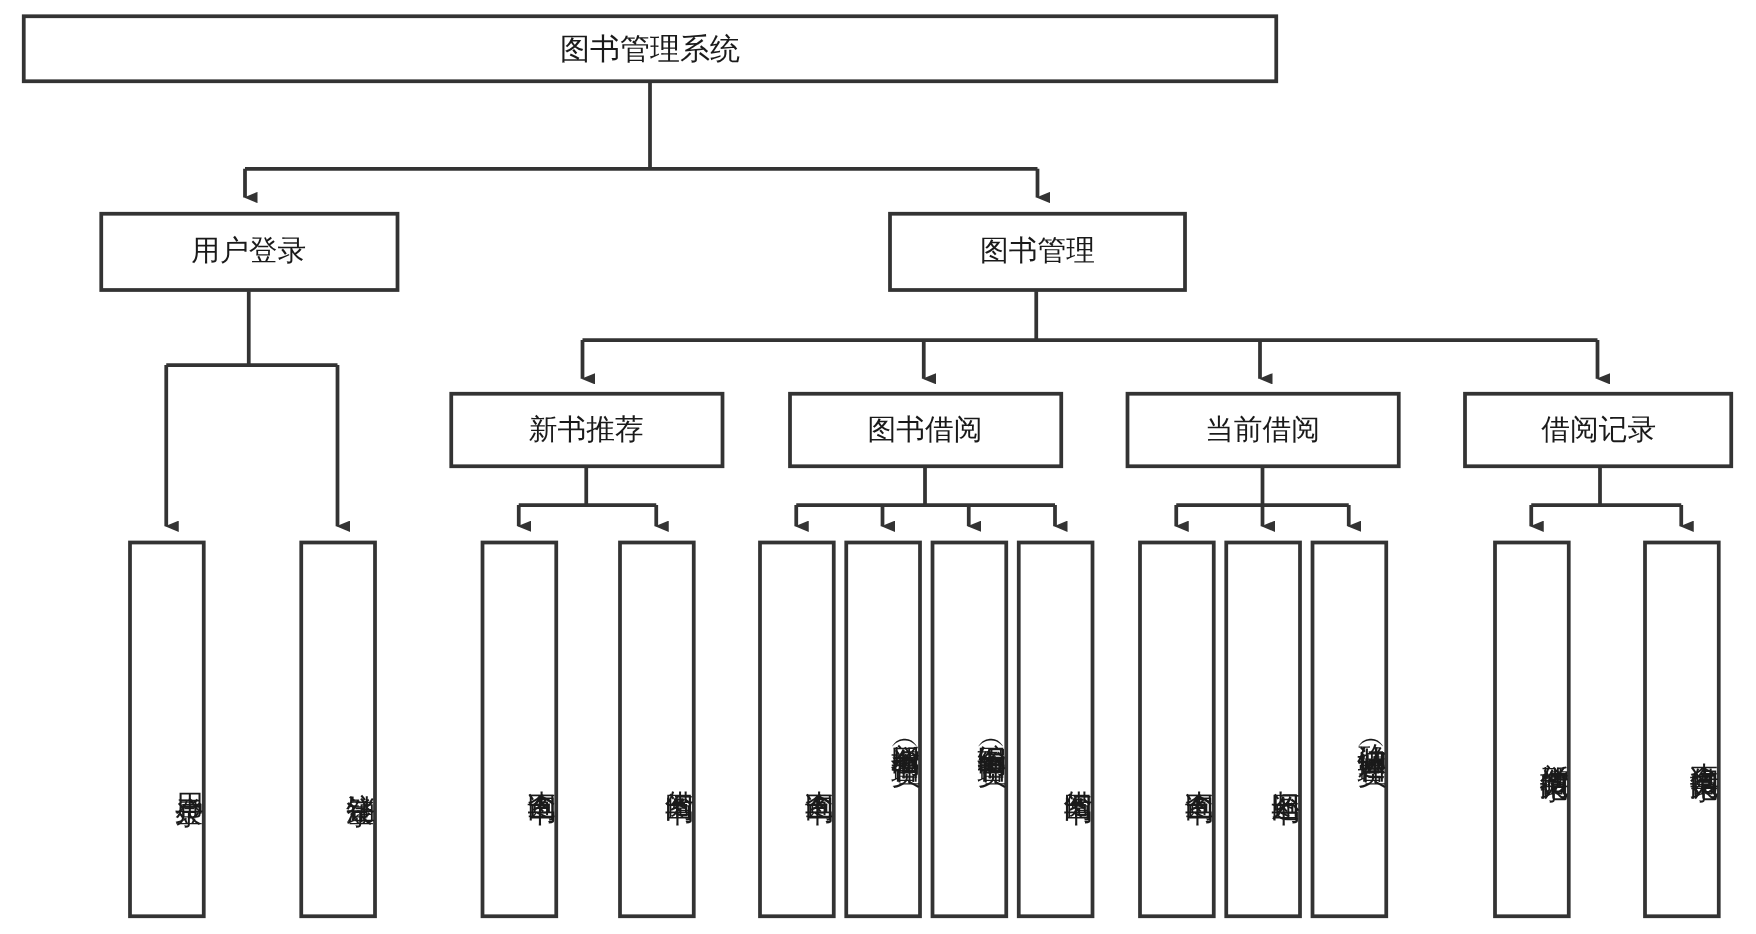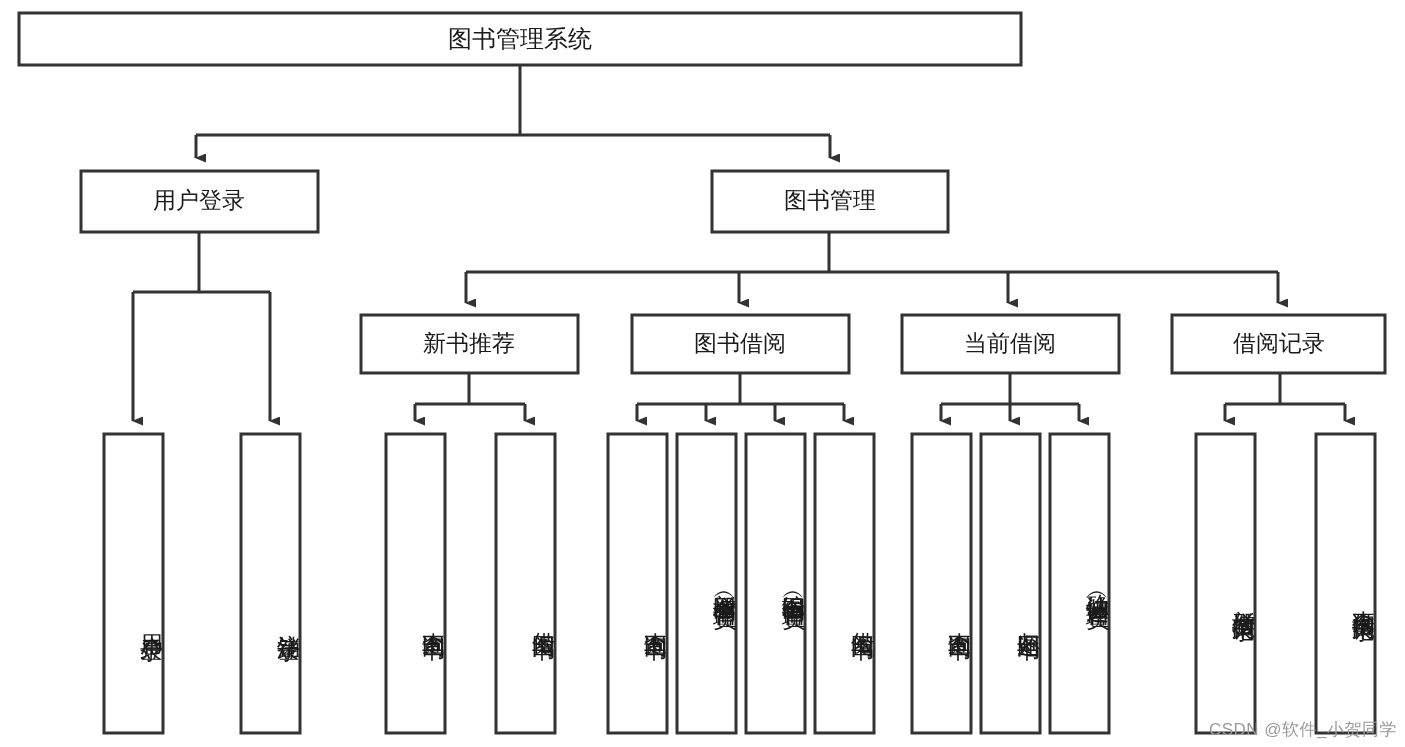--- a/index.html
+++ b/index.html
@@ -214,15 +214,14 @@
   <div class="leaf-label" style="left:746px; top:440px; width:59px; height:290px;">编辑图书（管理员）</div>
   <div class="leaf-label" style="left:815px; top:505px; width:59px; height:225px;">借阅图书</div>
 
   <div class="leaf-label" style="left:912px; top:505px; width:59px; height:225px;">查询图书</div>
   <div class="leaf-label" style="left:981px; top:505px; width:59px; height:225px;">归还图书</div>
   <div class="leaf-label" style="left:1050px; top:440px; width:59px; height:290px;">确认归还（管理员）</div>
 
   <div class="leaf-label" style="left:1196px; top:465px; width:59px; height:265px;">新增借阅记录</div>
   <div class="leaf-label" style="left:1316px; top:465px; width:59px; height:265px;">查询借阅记录</div>
 
-  <div class="watermark">CSDN @软件_小贺同学</div>
 
 </div>
 
 </body></html>

